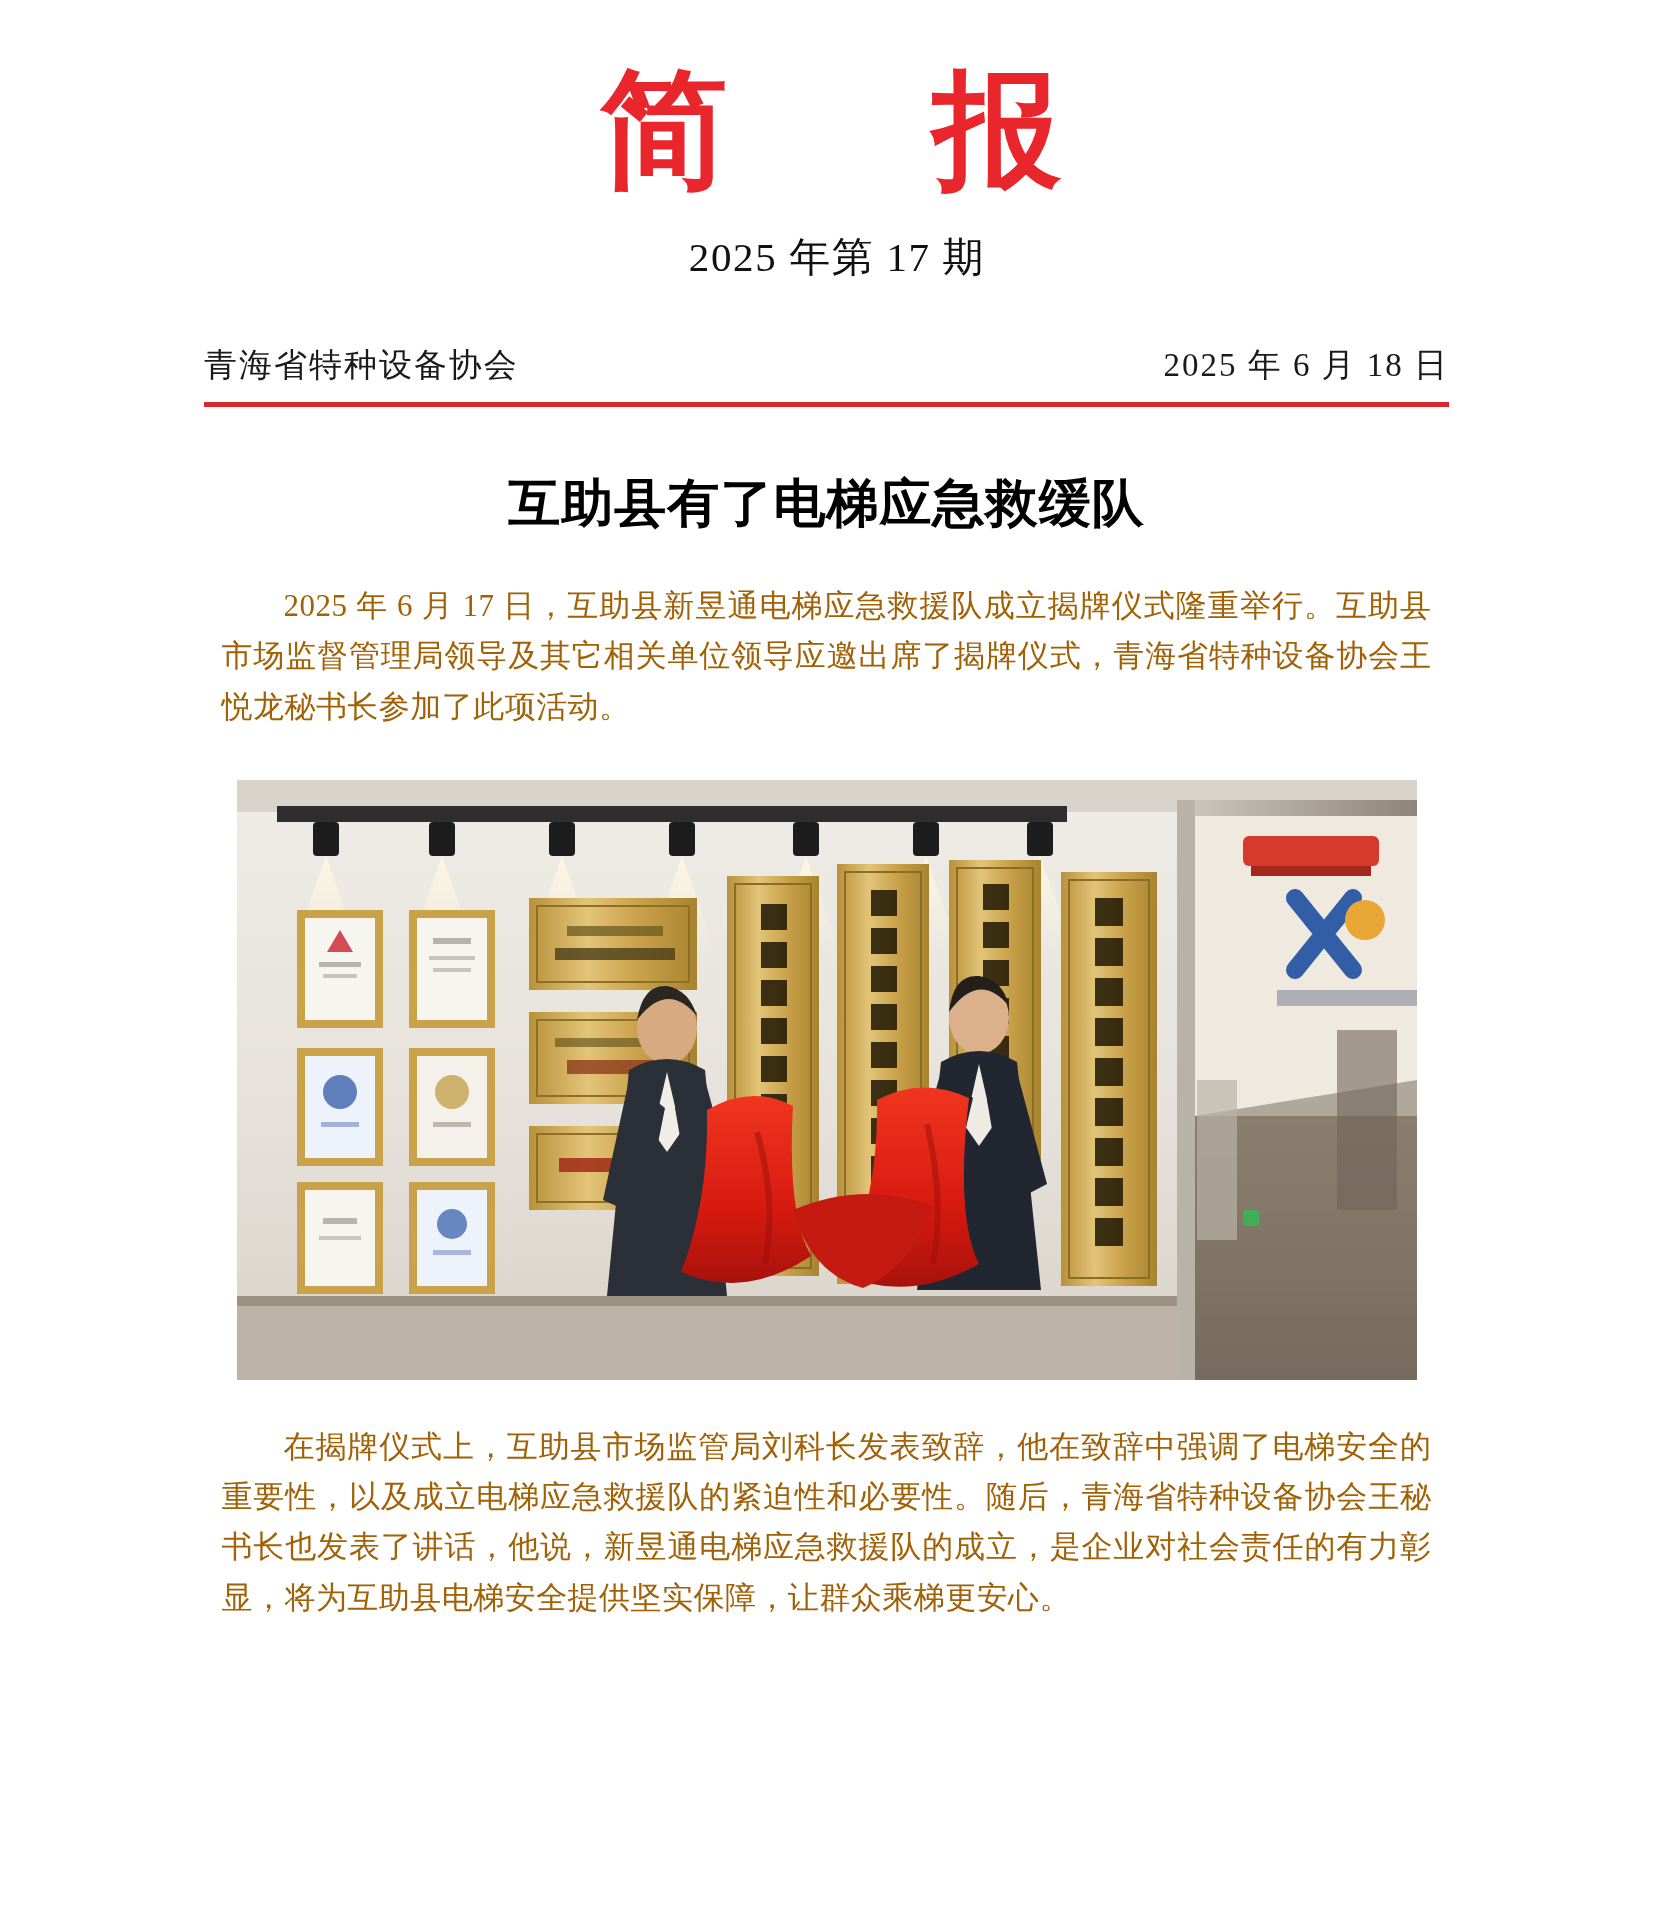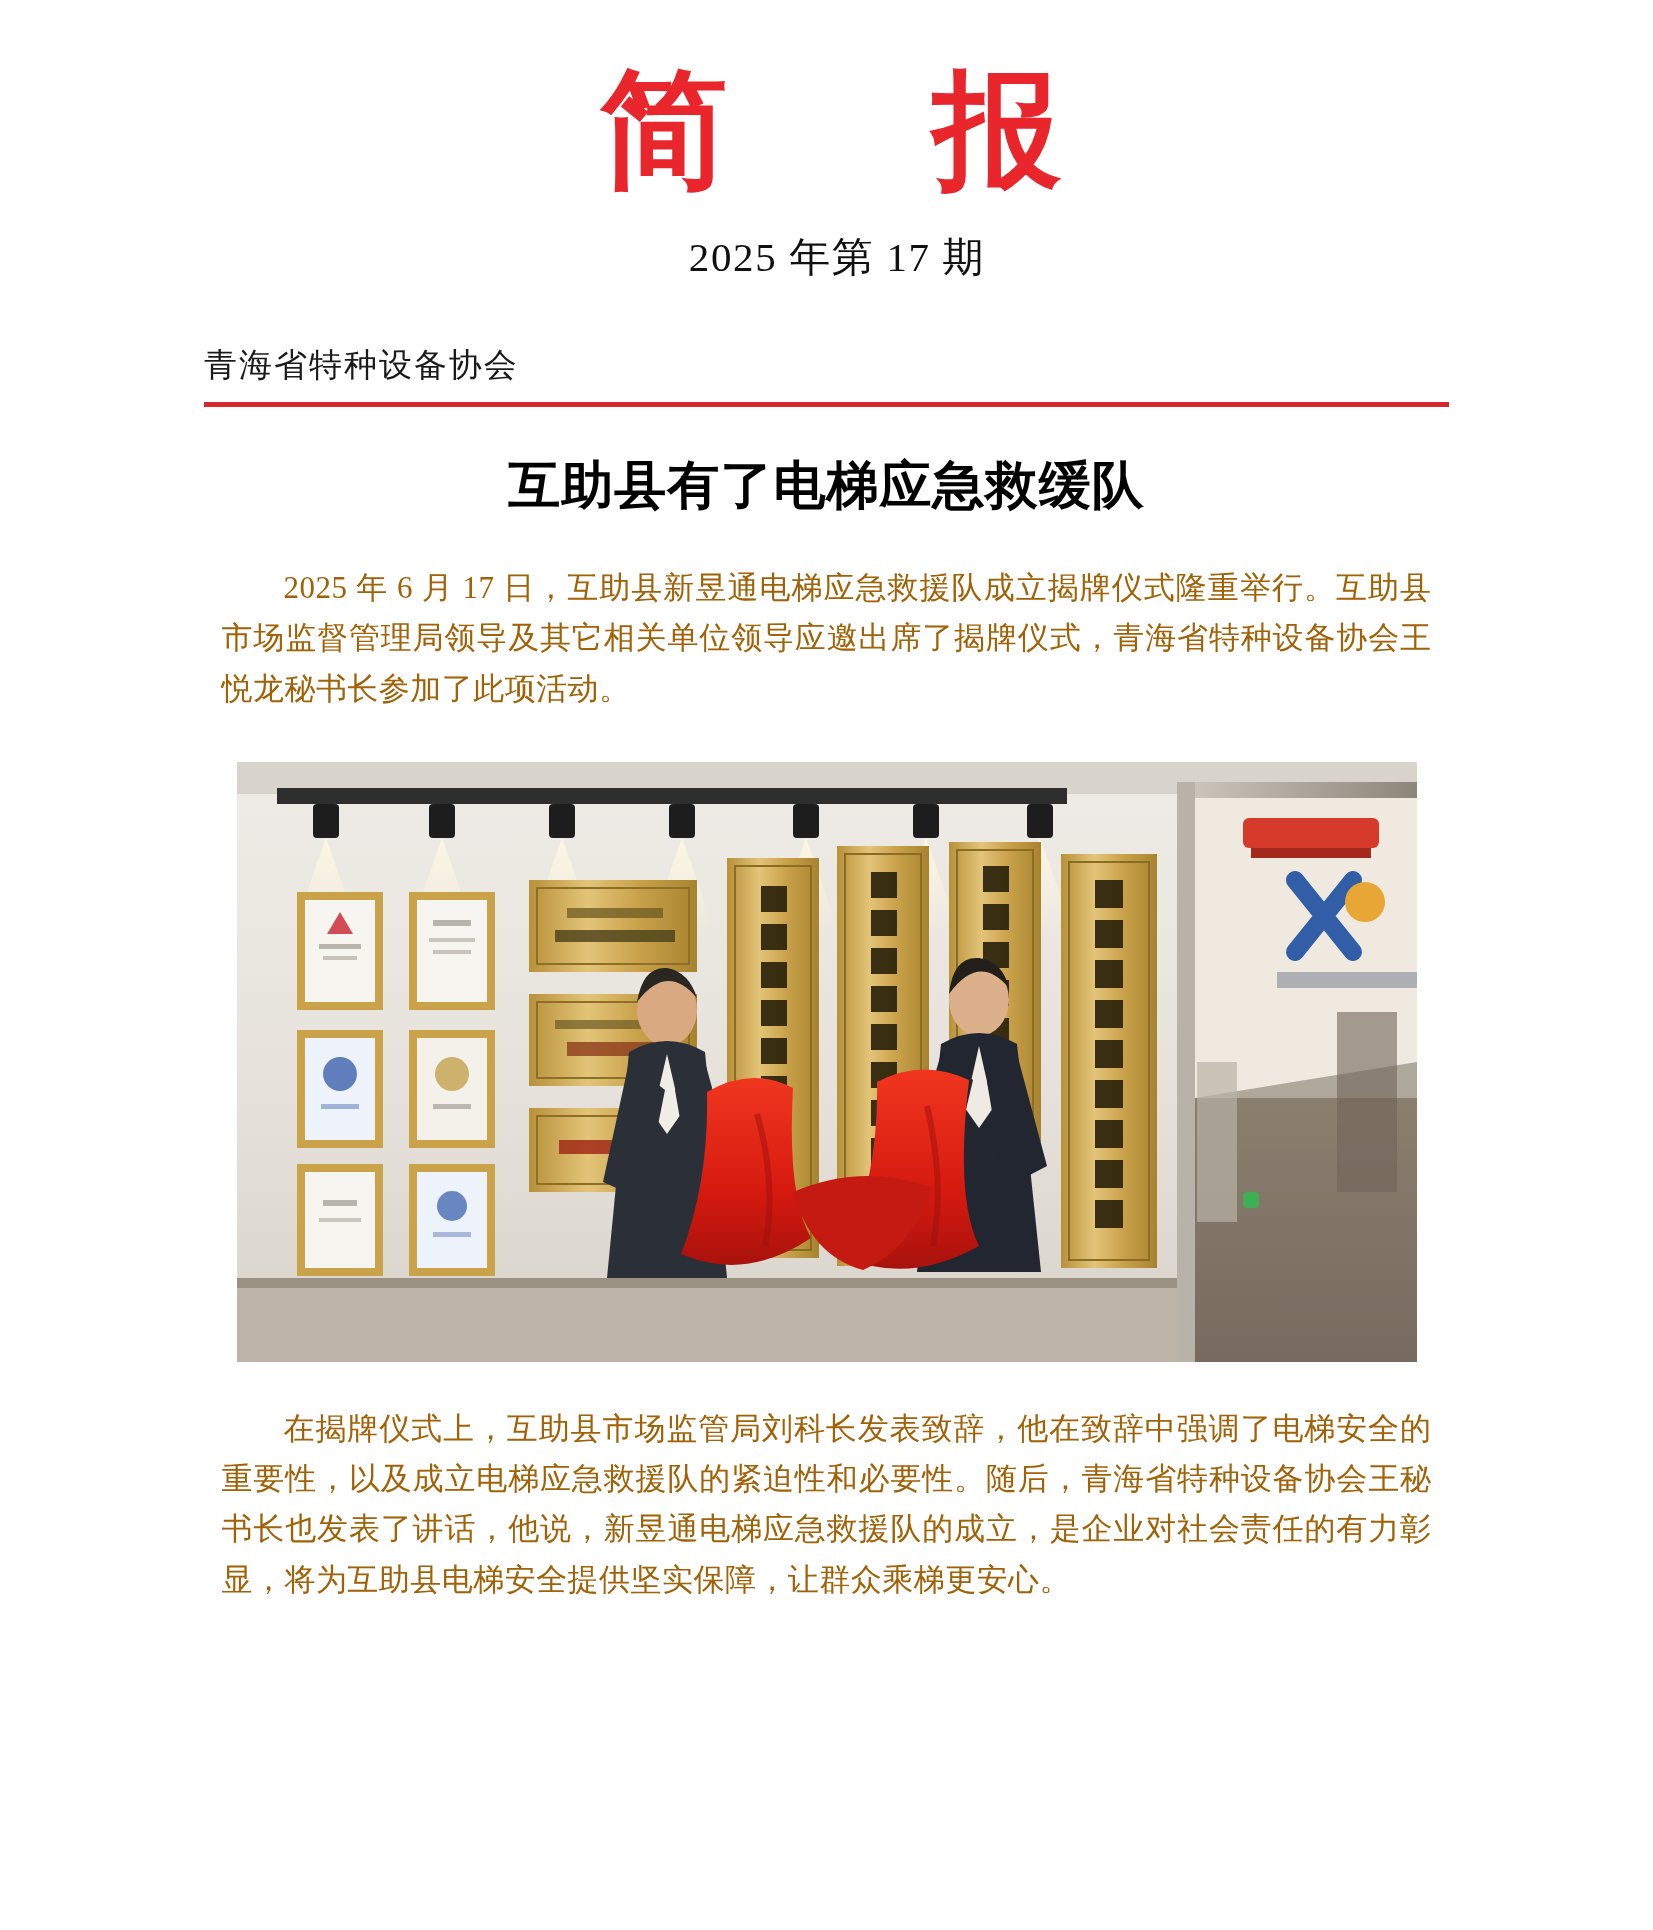--- a/index.html
+++ b/index.html
@@ -59,21 +59,21 @@
     width: 1245px;
     height: 5px;
     background: #d8262c;
     margin: 14px auto 0 auto;
   }
   .article-title {
     text-align: center;
     font-weight: bold;
     font-size: 52px;
     letter-spacing: 0.02em;
-    margin: 44px auto 0 auto;
+    margin: 62px auto 0 auto;
     width: 1245px;
     color: #000;
     font-family: "Liberation Sans", "DejaVu Sans", sans-serif;
   }
   .body-block {
     width: 1210px;
     margin: 42px auto 0 auto;
   }
   .para {
     font-size: 31px;
@@ -105,20 +105,21 @@
 
 <div class="page">
 
   <div class="masthead">
     <div class="masthead-title">简　报</div>
     <div class="issue-line">2025 年第 17 期</div>
   </div>
 
   <div class="meta-row">
     <div>青海省特种设备协会</div>
+    <div>2025 年 6 月 18 日</div>
   </div>
   <div class="rule"></div>
 
   <div class="article-title">互助县有了电梯应急救缓队</div>
 
   <div class="body-block">
     <p class="para">2025 年 6 月 17 日，互助县新昱通电梯应急救援队成立揭牌仪式隆重举行。互助县市场监督管理局领导及其它相关单位领导应邀出席了揭牌仪式，青海省特种设备协会王悦龙秘书长参加了此项活动。</p>
   </div>
 
   <div class="figure">

